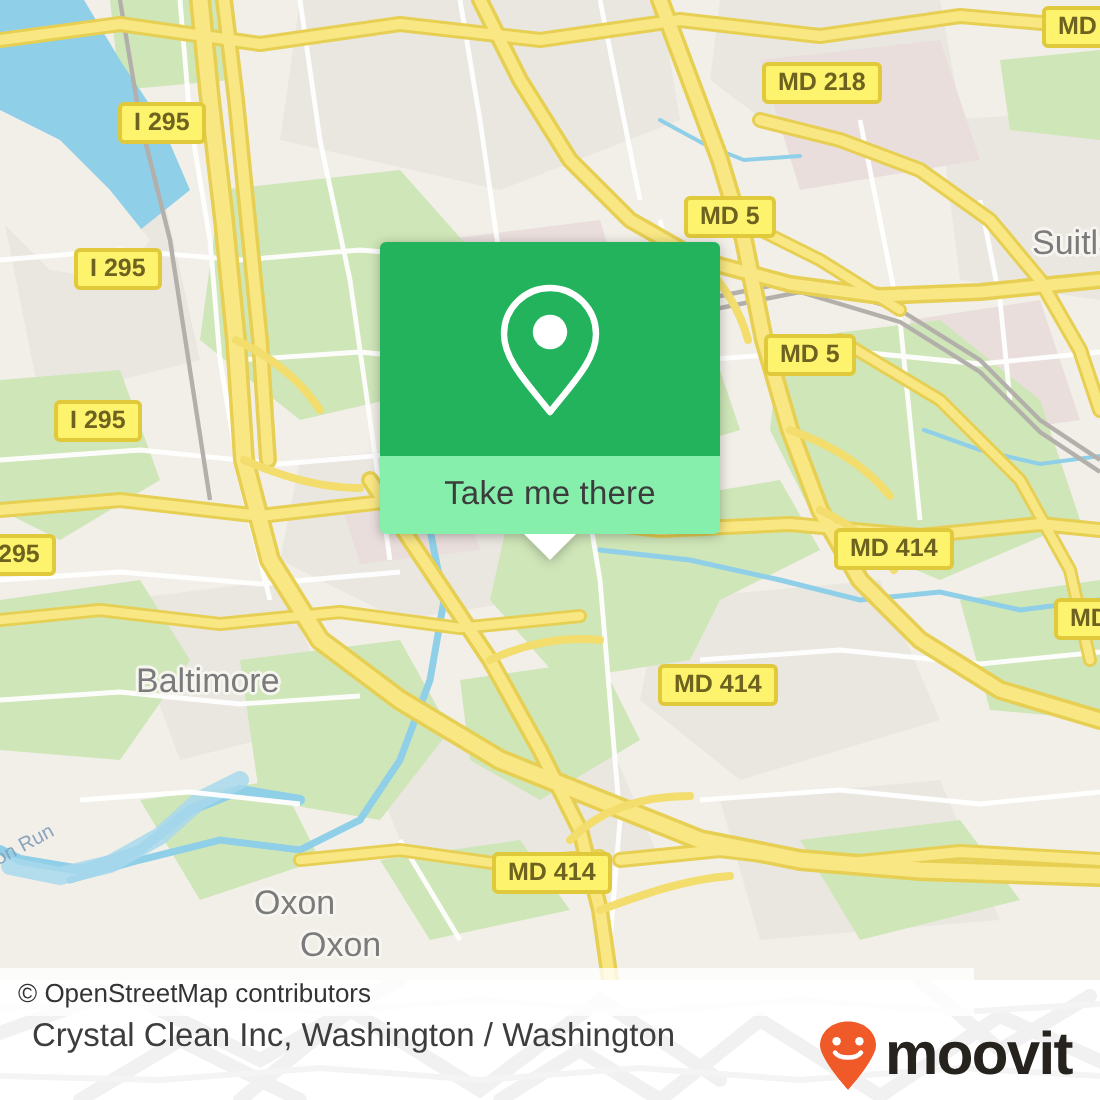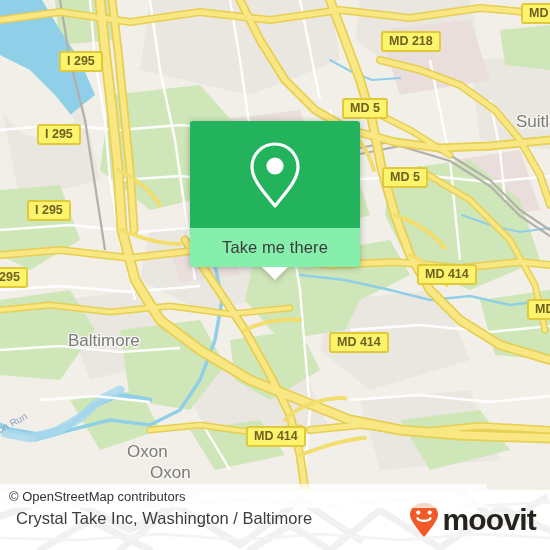--- a/index.html
+++ b/index.html
@@ -142,21 +142,21 @@
     left: 16px;
     top: 19px;
     color: #3d3d3d;
     font-size: 16.5px;
     font-family: "Liberation Sans", sans-serif;
     white-space: nowrap;
   }
   #brand {
     position: absolute;
     right: 14px;
-    top: 12px;
+    top: 20px;
     display: flex;
     align-items: center;
     gap: 1px;
   }
   #brand-name {
     color: #26231f;
     font-size: 30px;
     font-weight: bold;
     font-family: "Liberation Sans", sans-serif;
     letter-spacing: -0.8px;
@@ -347,21 +347,21 @@
         <path d="M40 60 L90 30 L150 60"></path>
         <path d="M460 0 L500 35 L545 8"></path>
         <path d="M250 60 L290 35 L330 60"></path>
       </g>
       <g stroke="#f4f4f4" stroke-width="3" fill="none">
         <path d="M0 48 L80 50 L160 44 L240 50 L320 44 L400 50 L480 44 L550 48"></path>
         <path d="M0 14 L80 10 L160 16 L240 10 L320 16 L400 10 L480 16 L550 12"></path>
       </g>
     </svg>
 
-    <div id="footer-title">Crystal Take Inc, Washington / Baltimore</div>
+    <div id="footer-title">Crystal Clean Inc, Washington / Washington</div>
 
     <div id="brand">
       <svg width="34" height="36" viewBox="0 0 34 36">
         <path d="M17 35 C17 35 3 19.5 3 12.8 C3 5.7 9.3 0.8 17 0.8 C24.7 0.8 31 5.7 31 12.8 C31 19.5 17 35 17 35 Z" fill="#f05a28"></path>
         <circle cx="11.3" cy="10.6" r="2.1" fill="#ffffff"></circle>
         <circle cx="22.7" cy="10.6" r="2.1" fill="#ffffff"></circle>
         <path d="M10.5 16.3 C12.6 19.6 21.4 19.6 23.5 16.3" fill="none" stroke="#ffffff" stroke-width="2.3" stroke-linecap="round"></path>
       </svg>
       <span id="brand-name">moovit</span>
     </div>

